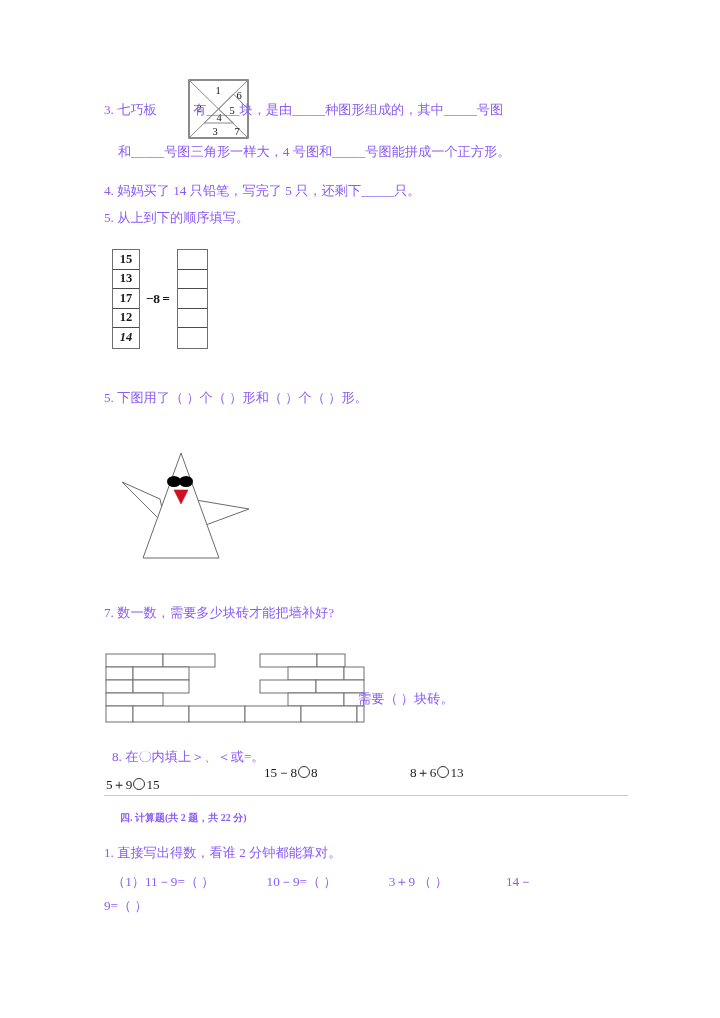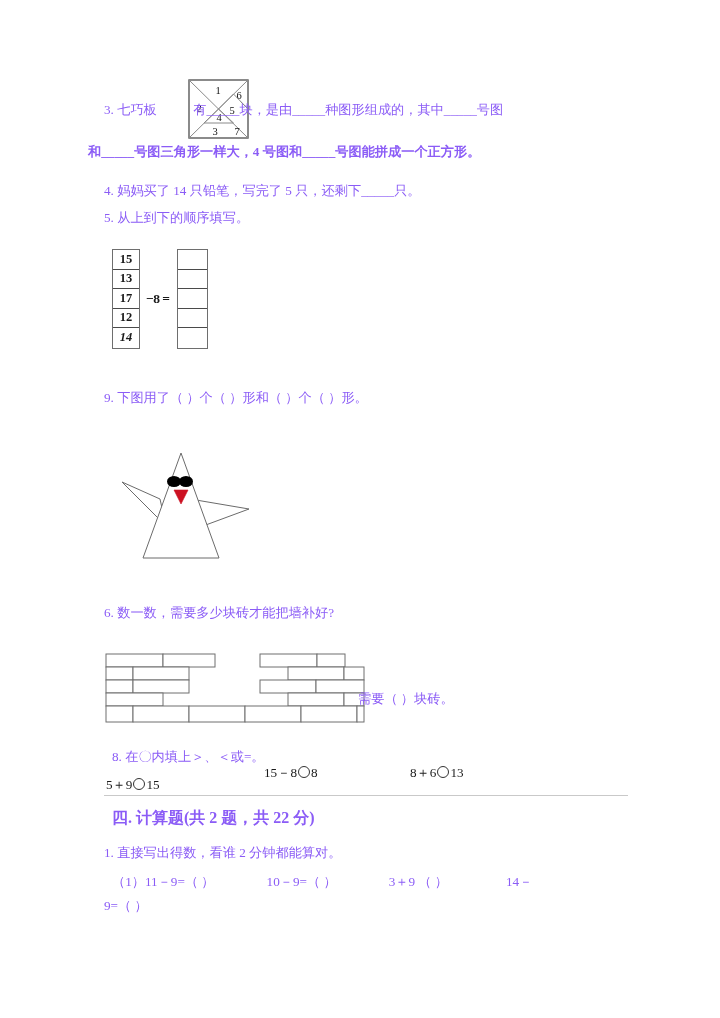--- a/index.html
+++ b/index.html
@@ -36,21 +36,21 @@
     left: 188px;
     top: 79px;
     width: 61px;
     height: 60px;
   }
   #tangram-figure svg { display: block; }
 
   
   #q3-line1 { left: 104px; top: 97px; }
   #q3-line1 .pre { display: inline-block; width: 86px; }
-  #q3-line2 { left: 88px; top: 139px; font-weight: bold; }
+  #q3-line2 { left: 118px; top: 139px; }
 
   
   #q4 { left: 104px; top: 178px; }
   #q5 { left: 104px; top: 205px; }
 
   
   #numbox-group {
     position: absolute;
     left: 112px;
     top: 249px;
@@ -144,24 +144,24 @@
   
   #divider {
     position: absolute;
     left: 104px;
     top: 795px;
     width: 524px;
     height: 0;
     border-top: 1px solid #c9c9c9;
   }
   #section-four {
-    left: 112px;
+    left: 120px;
     top: 805px;
     font-weight: 700;
-    font-size: 16px;
+    font-size: 10px;
   }
   #calc-1 { left: 104px; top: 840px; text-align: center; }
   #calc-row-a { left: 112px; top: 869px; text-align: center; }
   #calc-row-b { left: 104px; top: 893px; }
   .sp-md { display: inline-block; width: 52px; }
   .sp-lg { display: inline-block; width: 58px; }
 </style>
 </head>
 <body>
 
@@ -213,39 +213,39 @@
     <div id="minus-eq">−8 =</div>
     <div class="anscol">
       <div class="cell"></div>
       <div class="cell"></div>
       <div class="cell"></div>
       <div class="cell"></div>
       <div class="cell"></div>
     </div>
   </div>
 
-  <div class="q" id="q6">9. 下图用了（      ）个（       ）形和（      ）个（       ）形。</div>
+  <div class="q" id="q6">5. 下图用了（      ）个（       ）形和（      ）个（       ）形。</div>
 
   <div id="bird-figure">
     <svg width="172" height="132" viewBox="0 0 172 132" xmlns="http://www.w3.org/2000/svg">
 
       <polygon points="18,48 62,92 56,65" fill="#ffffff" stroke="#6b6b6b" stroke-width="1"></polygon>
 
       <polygon points="145,75 99,92 92,66" fill="#ffffff" stroke="#6b6b6b" stroke-width="1"></polygon>
 
       <polygon points="77,19 39,124 115,124" fill="#ffffff" stroke="#6b6b6b" stroke-width="1"></polygon>
 
       <ellipse cx="70" cy="47.5" rx="7" ry="5.5" fill="#000000"></ellipse>
       <ellipse cx="82" cy="47.5" rx="7" ry="5.5" fill="#000000"></ellipse>
 
       <polygon points="70,56 84,56 77,70" fill="#cc1122" stroke="#cc1122" stroke-width="0.6"></polygon>
     </svg>
   </div>
 
-  <div class="q" id="q7">6. 数一数，需要多少块砖才能把墙补好?</div>
+  <div class="q" id="q7">7. 数一数，需要多少块砖才能把墙补好?</div>
 
   <div id="wall-figure">
     <svg width="260" height="72" viewBox="0 0 260 72" xmlns="http://www.w3.org/2000/svg">
       <g fill="#ffffff" stroke="#6f6f6f" stroke-width="1">
 
         <rect x="1" y="1" width="57" height="13"></rect>
         <rect x="58" y="1" width="52" height="13"></rect>
 
         <rect x="1" y="14" width="27" height="13"></rect>
         <rect x="28" y="14" width="56" height="13"></rect>

